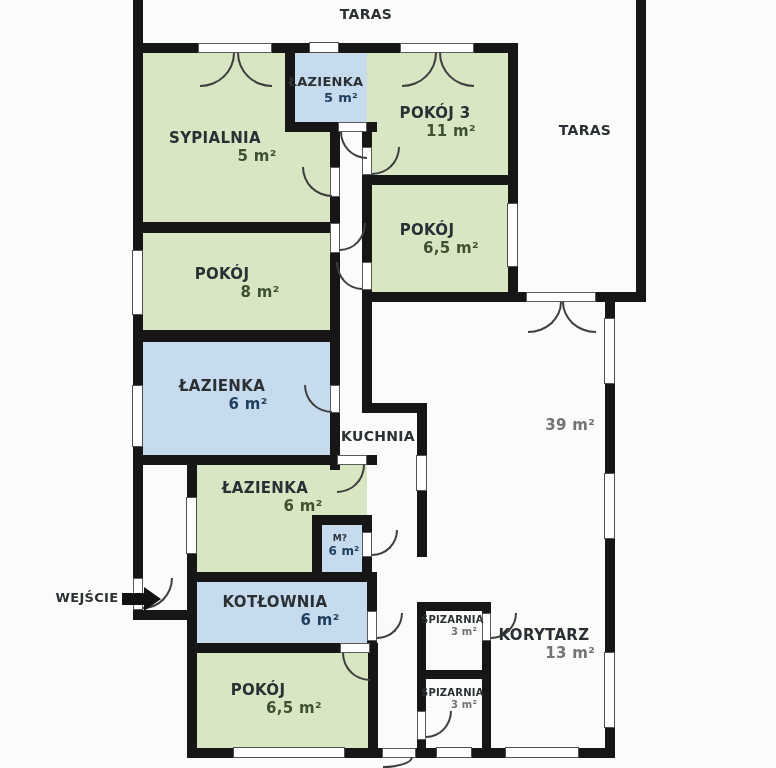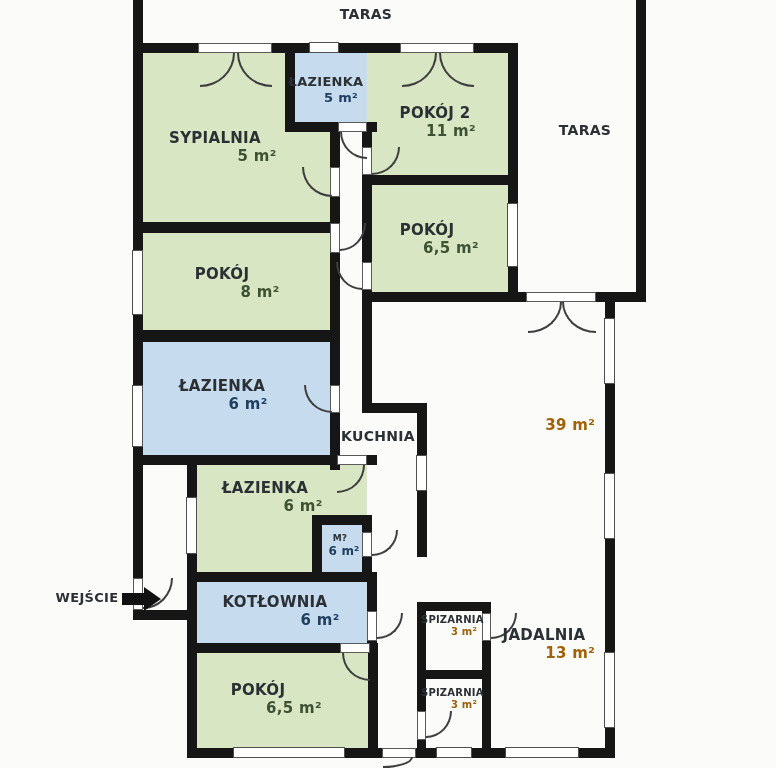--- a/index.html
+++ b/index.html
@@ -15,21 +15,21 @@
   .wall{position:absolute;background:#161616;}
   .win{position:absolute;background:#fff;border:1px solid #4f4f4f;box-sizing:border-box;}
   .gap{position:absolute;background:#fff;border:1px solid #5a5a5a;box-sizing:border-box;}
   .arc{position:absolute;box-sizing:border-box;background:transparent;}
   .arc.tl{border-right:2px solid #3e3e3e;border-bottom:2px solid #3e3e3e;border-bottom-right-radius:100% 100%;}
   .arc.tr{border-left:2px solid #3e3e3e;border-bottom:2px solid #3e3e3e;border-bottom-left-radius:100% 100%;}
   .lbl{position:absolute;font-weight:bold;color:#2b3034;text-align:center;line-height:1.2;font-size:15px;letter-spacing:.3px;}
   .lbl span{display:block;}
   .a-green{color:#3e5233;}
   .a-navy{color:#214060;}
-  .a-dark{color:#a16207;}
+  .a-dark{color:#737373;}
   .lbl-sm{font-size:10px;letter-spacing:.2px;}
   .arrow-shaft{position:absolute;background:#111;}
   .arrow-head{position:absolute;width:0;height:0;border-top:12px solid transparent;border-bottom:12px solid transparent;border-left:17px solid #111;}
 </style>
 </head>
 <body>
 
 <div id="plan">
 
   <div class="fill f-green" style="left:138px;top:48px;width:197px;height:176px;"></div>
@@ -139,21 +139,21 @@
     <span>SYPIALNIA</span>
     <span class="a-green" style="transform:translateX(42px);">5 m²</span>
   </div>
 
   <div class="lbl" style="left:287px;top:74px;width:78px;font-size:13px;">
     <span>ŁAZIENKA</span>
     <span class="a-navy" style="transform:translateX(15px);">5 m²</span>
   </div>
 
   <div class="lbl" style="left:375px;top:104px;width:120px;">
-    <span>POKÓJ 2</span>
+    <span>POKÓJ 3</span>
     <span class="a-green" style="transform:translateX(16px);">11 m²</span>
   </div>
 
   <div class="lbl" style="left:367px;top:221px;width:120px;">
     <span>POKÓJ</span>
     <span class="a-green" style="transform:translateX(24px);">6,5 m²</span>
   </div>
 
   <div class="lbl" style="left:162px;top:265px;width:120px;">
     <span>POKÓJ</span>
@@ -197,21 +197,21 @@
     <span>SPIZARNIA</span>
     <span class="a-dark" style="text-align:right;padding-right:6px;">3 m²</span>
   </div>
 
   <div class="lbl lbl-sm" style="left:421px;top:687px;width:62px;">
     <span>SPIZARNIA</span>
     <span class="a-dark" style="text-align:right;padding-right:6px;">3 m²</span>
   </div>
 
   <div class="lbl" style="left:489px;top:626px;width:110px;">
-    <span>JADALNIA</span>
+    <span>KORYTARZ</span>
     <span class="a-dark" style="text-align:right;padding-right:4px;">13 m²</span>
   </div>
 
   <div class="lbl" style="left:50px;top:590px;width:74px;font-size:13px;">
     <span>WEJŚCIE</span>
   </div>
   <div>
     <div class="arrow-shaft" style="left:122px;top:593px;width:22px;height:12px;"></div>
     <div class="arrow-head" style="left:144px;top:587px;"></div>
   </div>

